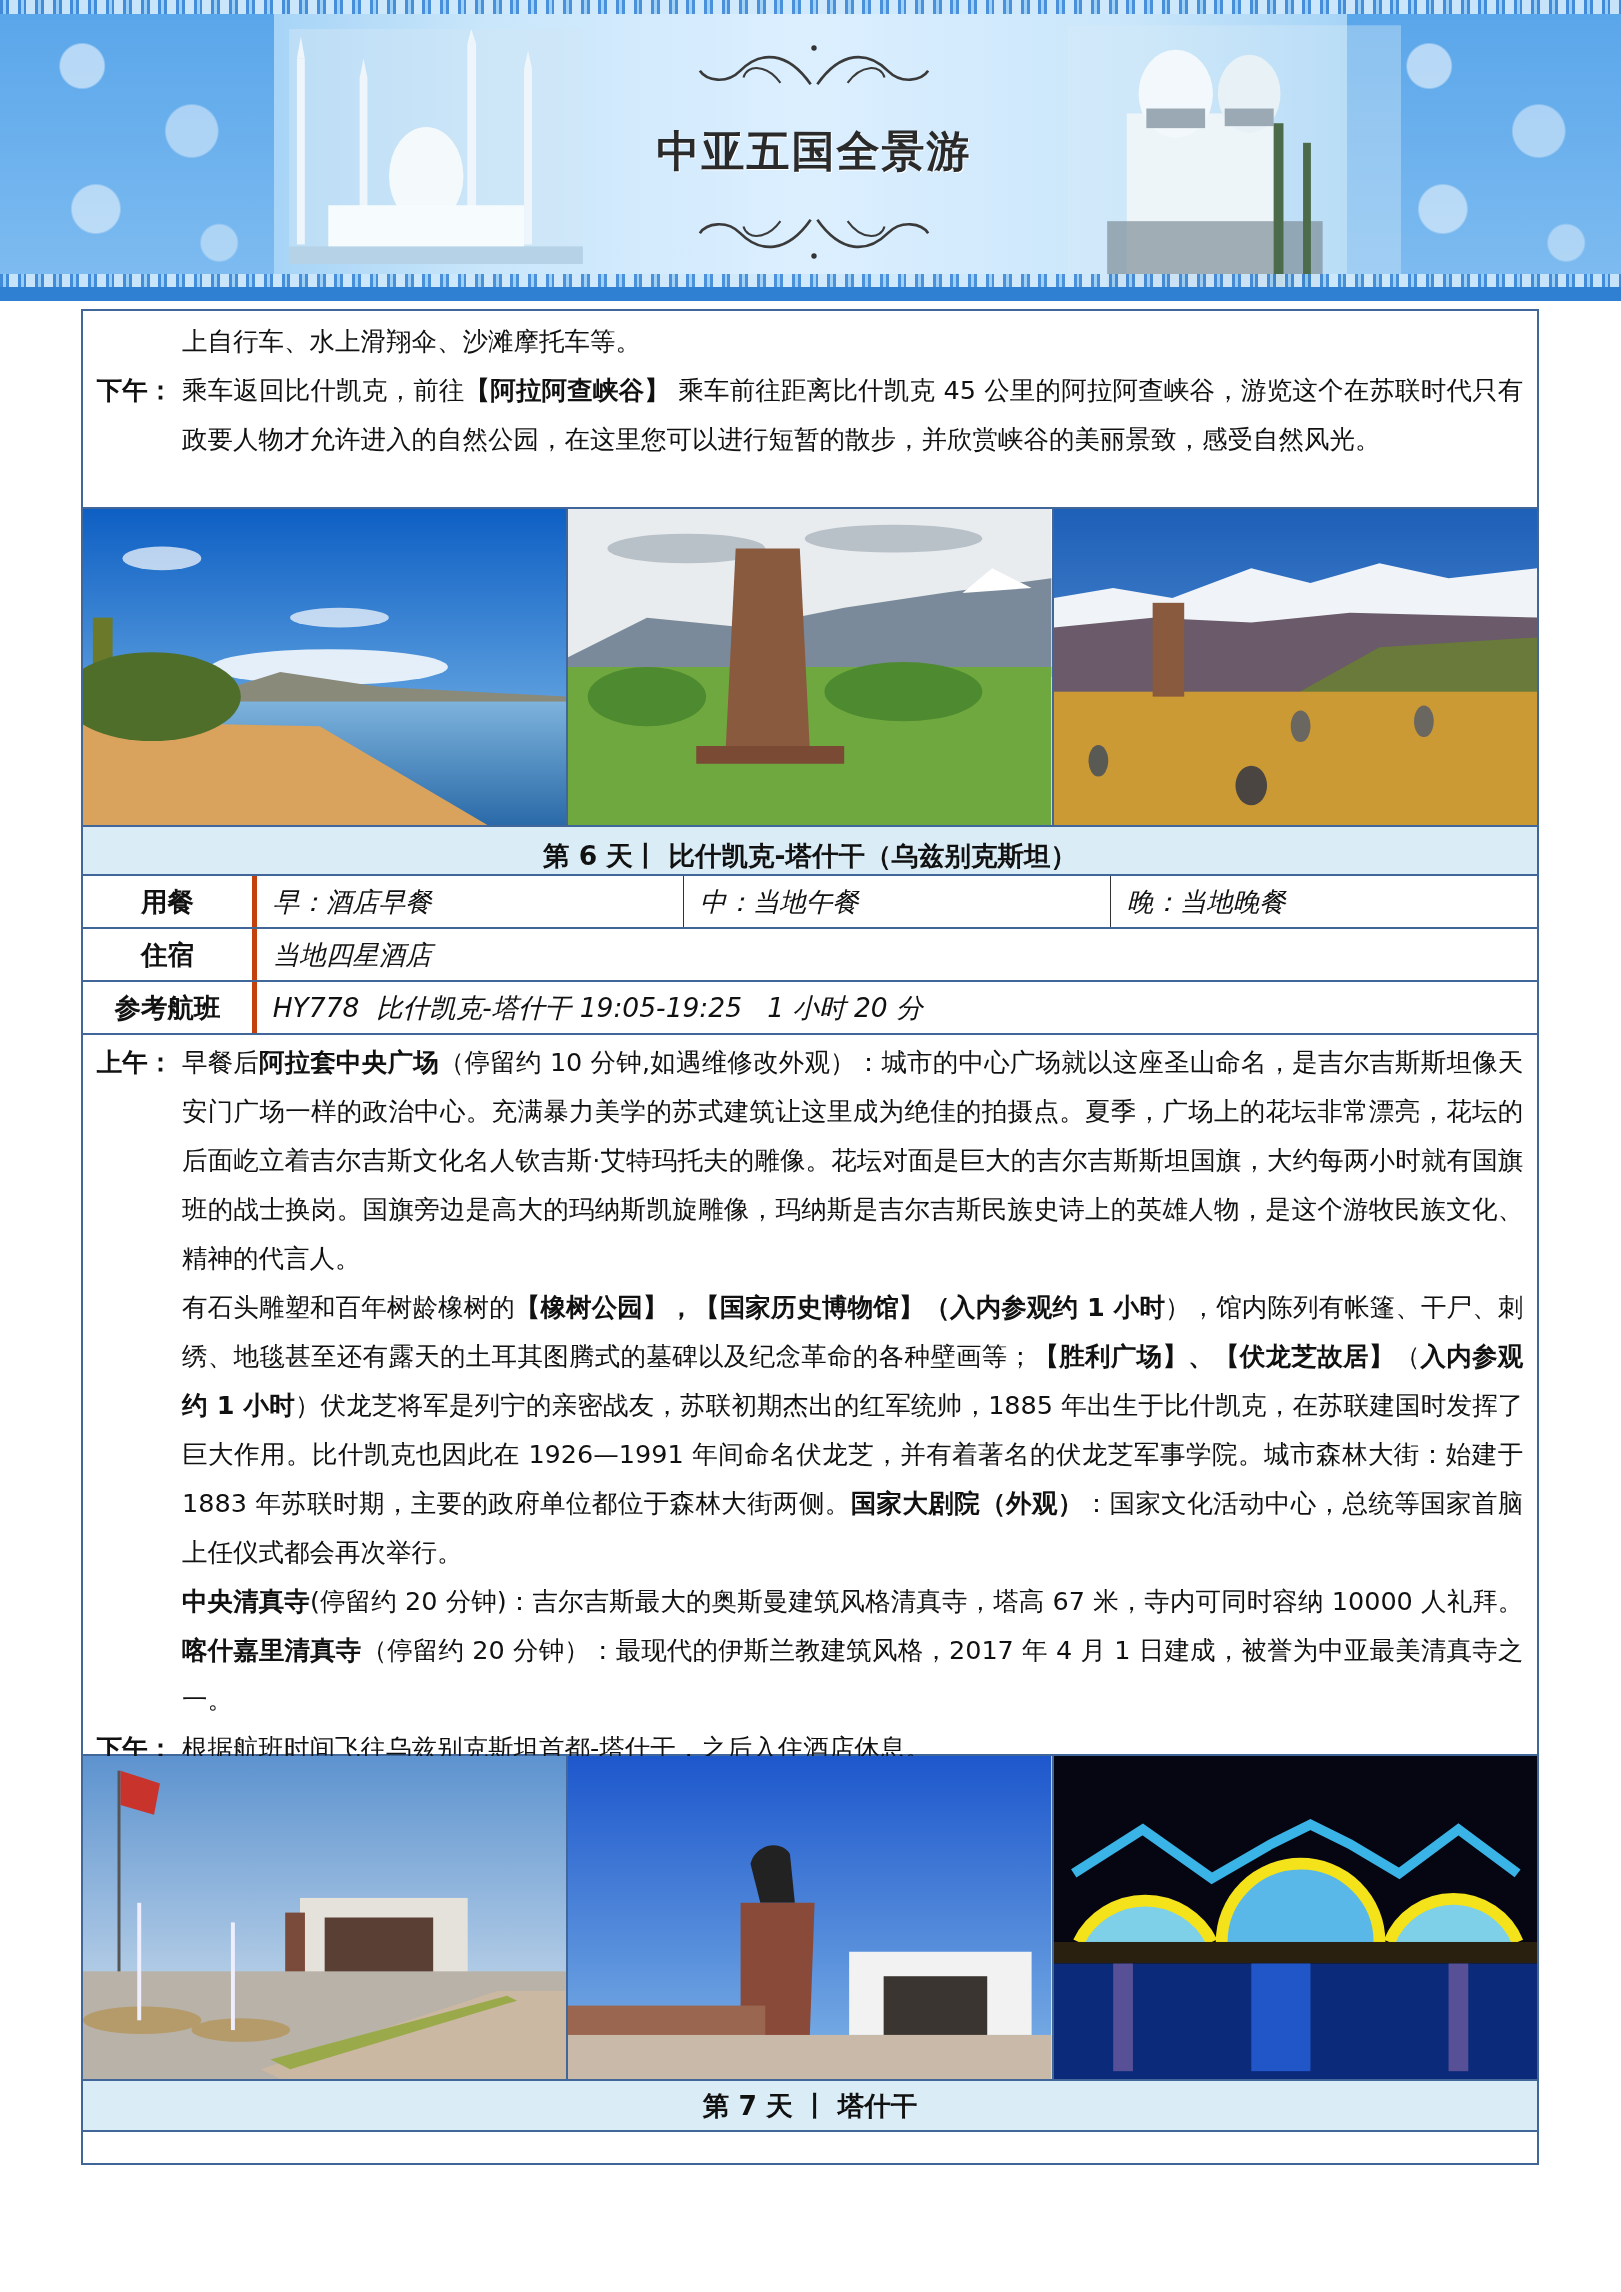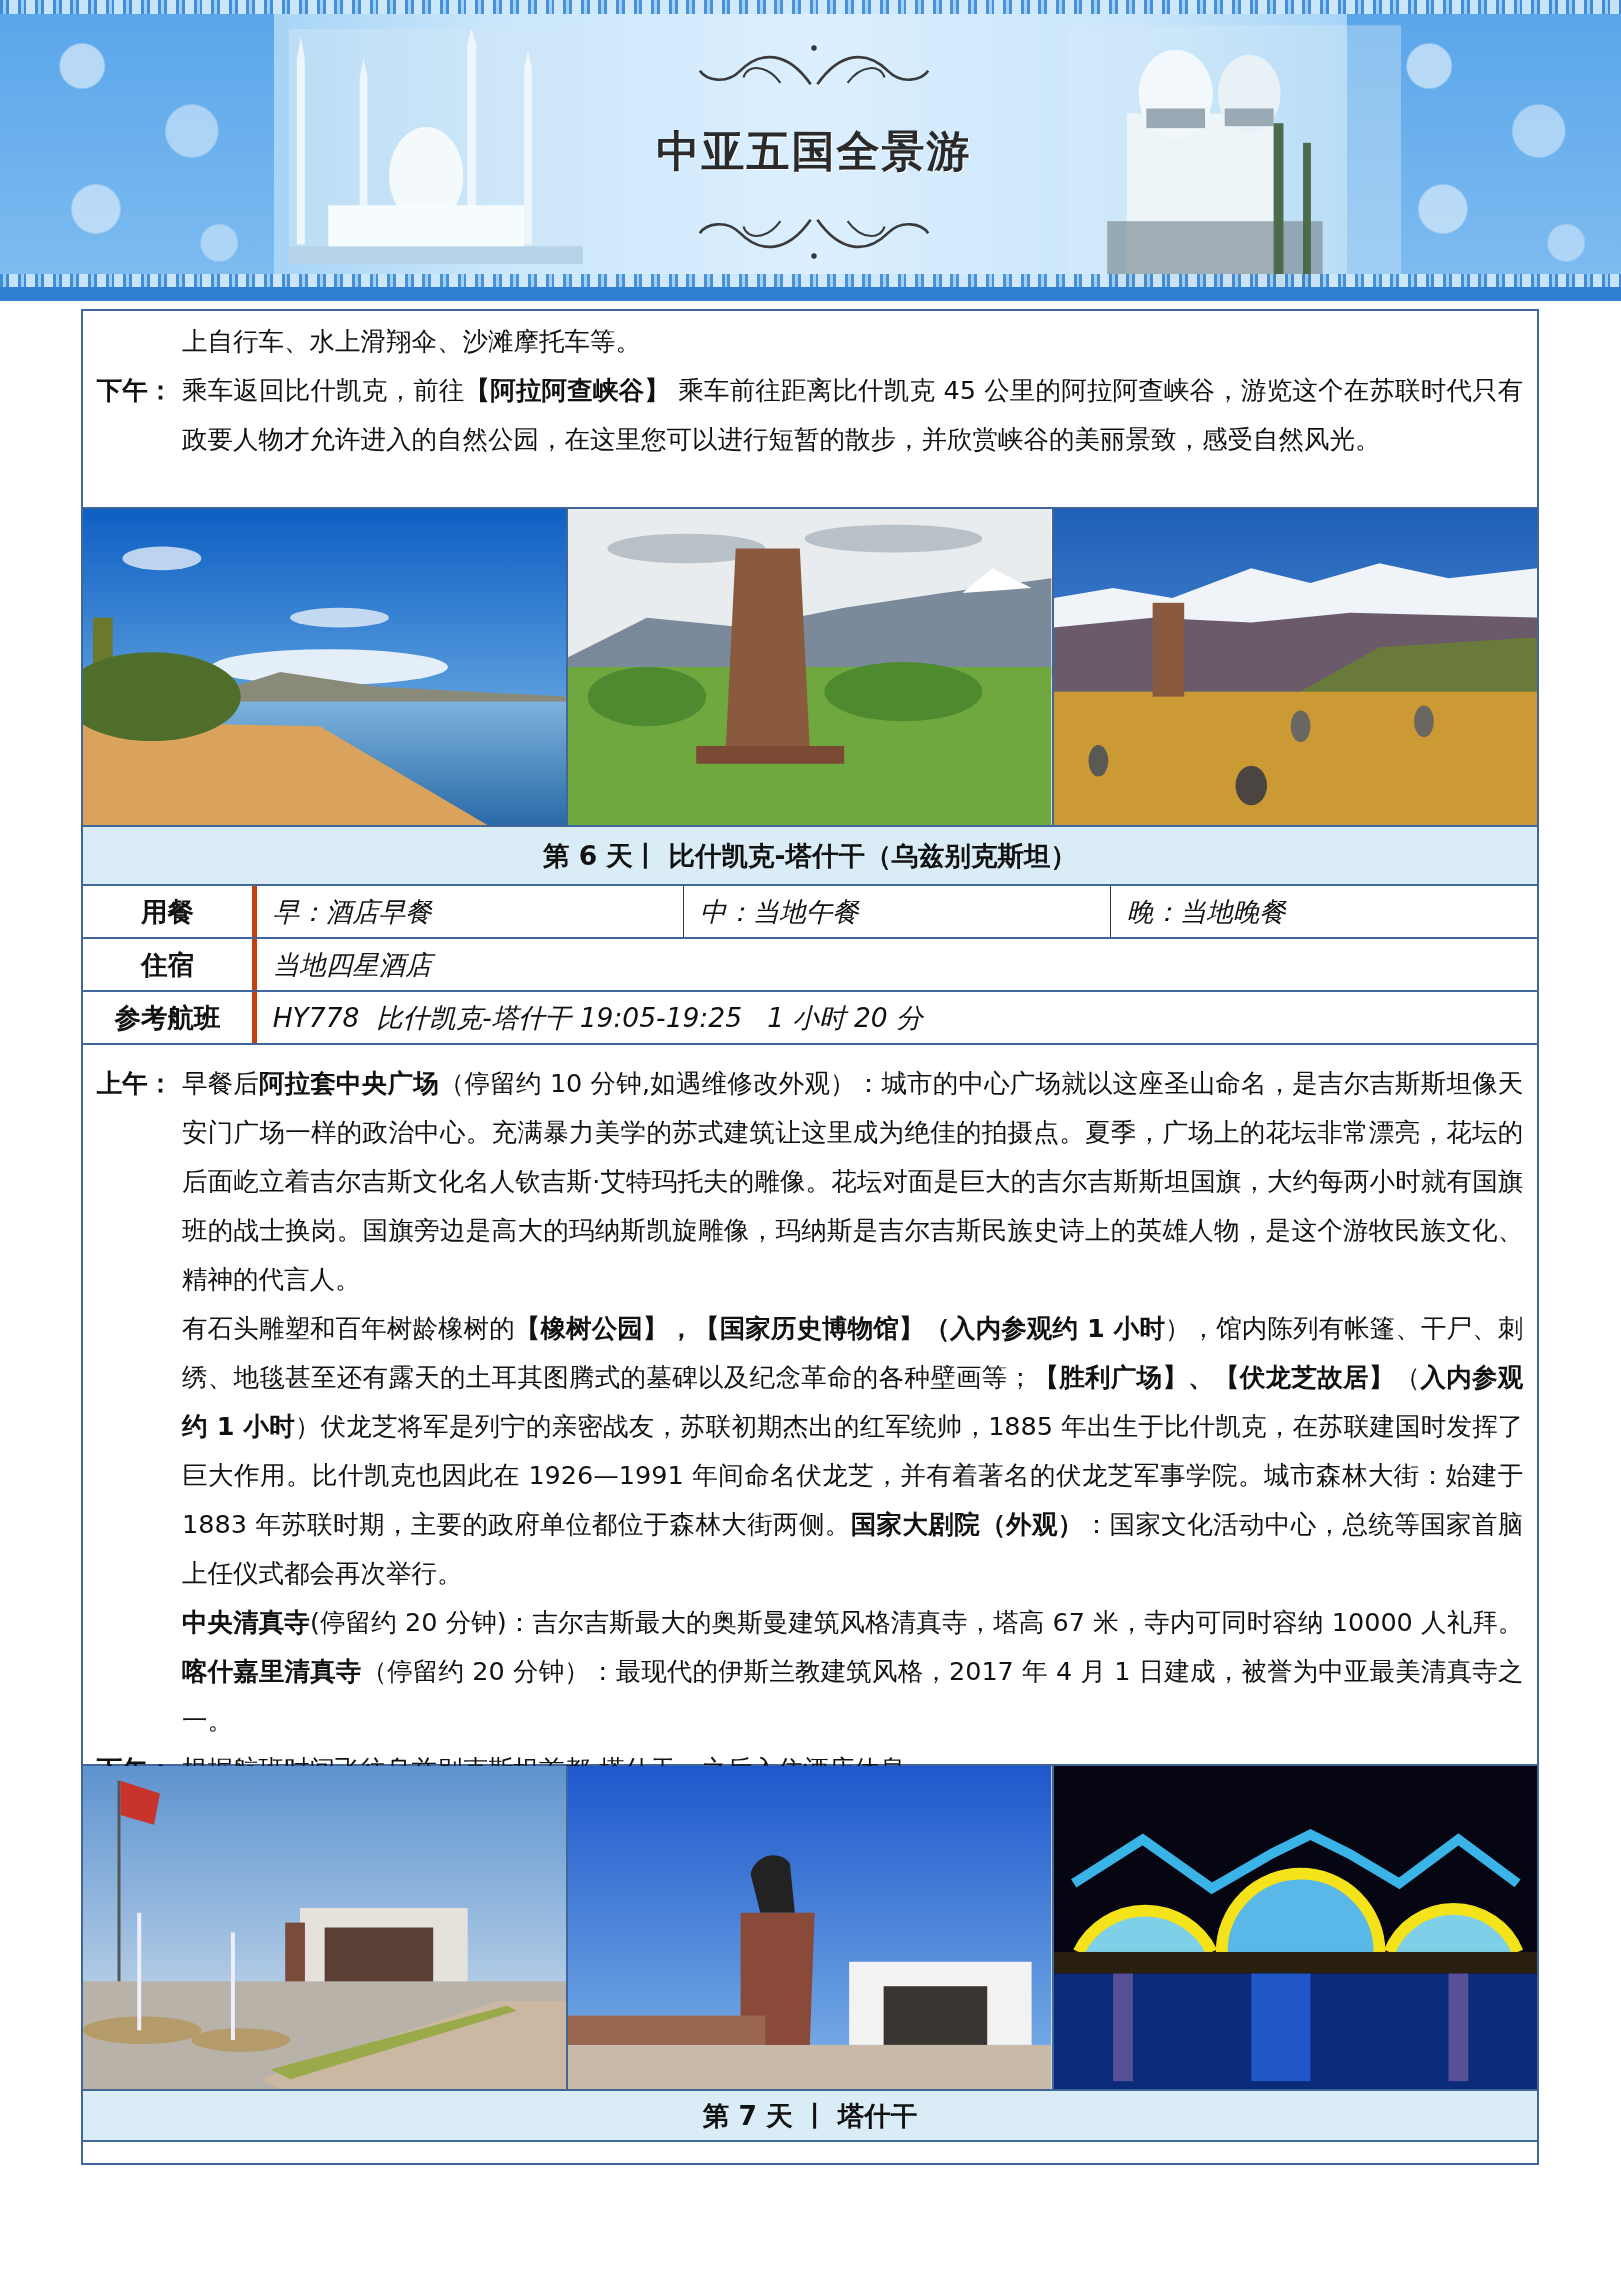--- a/index.html
+++ b/index.html
@@ -201,42 +201,42 @@
         <rect x="0" y="185" width="490" height="135" fill="#cc9a35"></rect>
         <rect x="100" y="95" width="32" height="95" fill="#8a5a3f"></rect>
         <ellipse cx="45" cy="255" rx="10" ry="16" fill="#5a5a55"></ellipse>
         <ellipse cx="200" cy="280" rx="16" ry="20" fill="#4a4540"></ellipse>
         <ellipse cx="250" cy="220" rx="10" ry="16" fill="#6a6660"></ellipse>
         <ellipse cx="375" cy="215" rx="10" ry="16" fill="#6a6660"></ellipse>
       </svg>
     </div>
   </div>
 
-  <div class="day-bar" style="height:59px;">
+  <div class="day-bar" style="height:49px;align-items:flex-end;">
     <span>第 6 天丨 比什凯克-塔什干（乌兹别克斯坦）</span>
   </div>
 
   <div class="info-row">
     <div class="label">用餐</div>
     <div class="cell">早：酒店早餐</div>
     <div class="cell">中：当地午餐</div>
     <div class="cell">晚：当地晚餐</div>
   </div>
 
   <div class="info-row">
     <div class="label">住宿</div>
     <div class="cell">当地四星酒店</div>
   </div>
 
   <div class="info-row">
     <div class="label">参考航班</div>
     <div class="cell" style="white-space:pre;">HY778  比什凯克-塔什干 19:05-19:25   1 小时 20 分</div>
   </div>
 
-  <div class="text-block" style="padding-top:14px; height:719px;">
+  <div class="text-block" style="padding-top:3px; height:719px;">
     <div class="para">
       <span class="lead">上午：</span>
       <span>早餐后</span><b>阿拉套中央广场</b><span>（停留约 10 分钟,如遇维修改外观）：城市的中心广场就以这座圣山命名，是吉尔吉斯斯坦像天安门广场一样的政治中心。充满暴力美学的苏式建筑让这里成为绝佳的拍摄点。夏季，广场上的花坛非常漂亮，花坛的后面屹立着吉尔吉斯文化名人钦吉斯·艾特玛托夫的雕像。花坛对面是巨大的吉尔吉斯斯坦国旗，大约每两小时就有国旗班的战士换岗。国旗旁边是高大的玛纳斯凯旋雕像，玛纳斯是吉尔吉斯民族史诗上的英雄人物，是这个游牧民族文化、精神的代言人。</span>
     </div>
     <div class="para">
       <span>有石头雕塑和百年树龄橡树的</span><b>【橡树公园】，【国家历史博物馆】（入内参观约 1 小时</b><span>），馆内陈列有帐篷、干尸、刺绣、地毯甚至还有露天的土耳其图腾式的墓碑以及纪念革命的各种壁画等；</span><b>【胜利广场】、【伏龙芝故居】</b><span>（</span><b>入内参观约 1 小时</b><span>）伏龙芝将军是列宁的亲密战友，苏联初期杰出的红军统帅，1885 年出生于比什凯克，在苏联建国时发挥了巨大作用。比什凯克也因此在 1926—1991 年间命名伏龙芝，并有着著名的伏龙芝军事学院。城市森林大街：始建于  1883  年苏联时期，主要的政府单位都位于森林大街两侧。</span><b>国家大剧院（外观）</b><span>：国家文化活动中心，总统等国家首脑上任仪式都会再次举行。</span>
     </div>
     <div class="para">
       <b>中央清真寺</b><span>(停留约 20 分钟)：吉尔吉斯最大的奥斯曼建筑风格清真寺，塔高  67  米，寺内可同时容纳  10000 人礼拜。</span><b>喀什嘉里清真寺</b><span>（停留约 20 分钟）：最现代的伊斯兰教建筑风格，2017  年  4  月  1  日建成，被誉为中亚最美清真寺之一。</span>
     </div>

